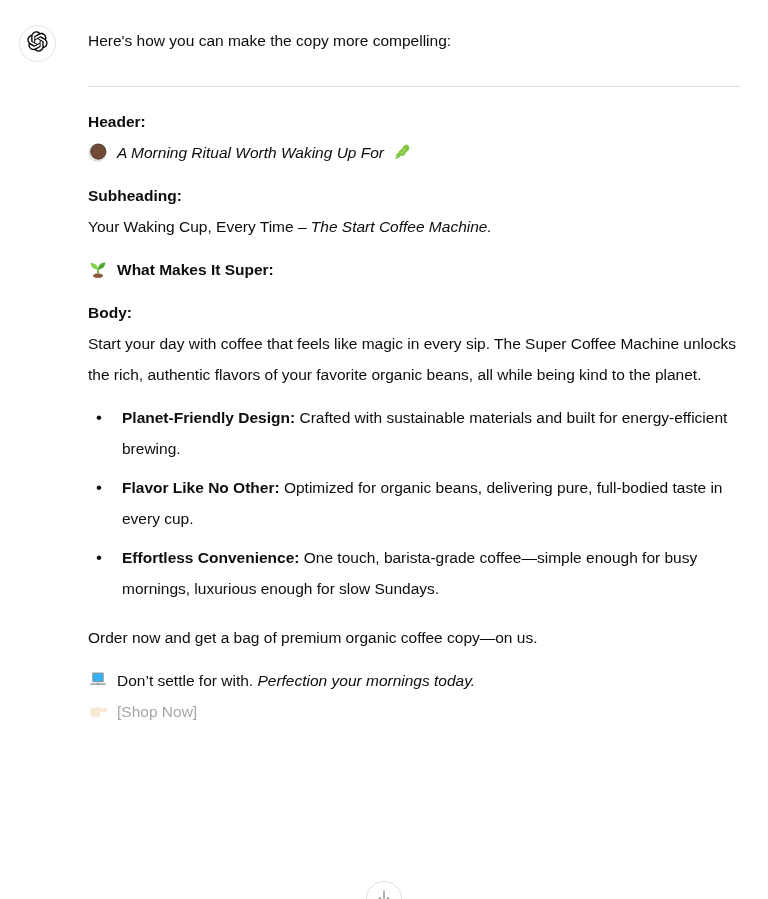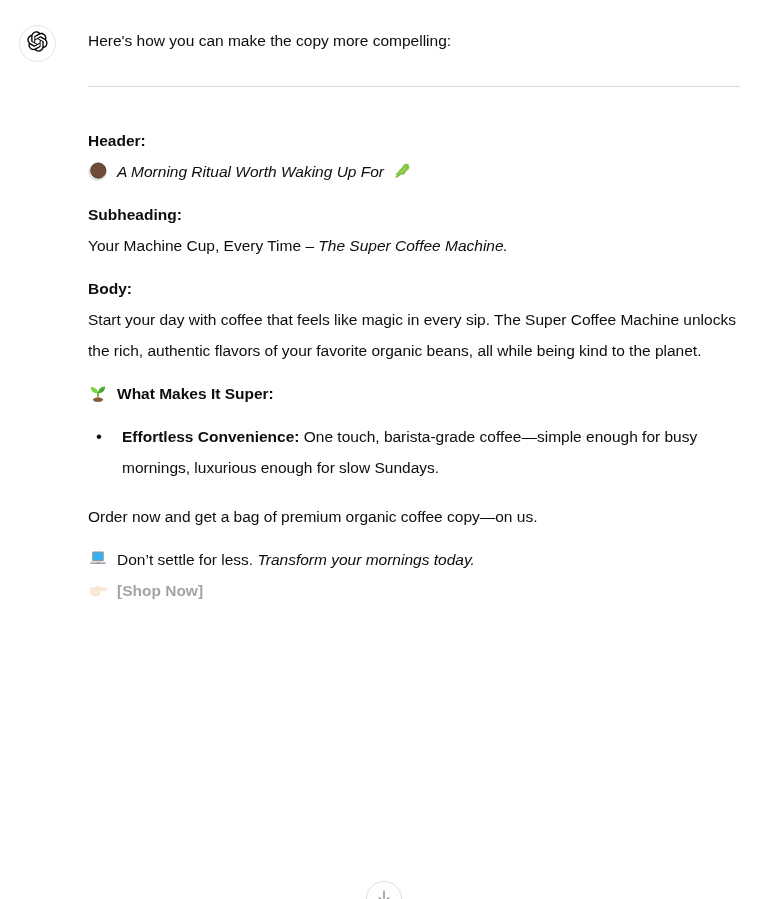--- a/index.html
+++ b/index.html
@@ -14,39 +14,39 @@
   }
   .avatar svg { width: 21px; height: 21px; }
 
   .content { width: 652px; font-size: 15.5px; }
 
   .intro { line-height: 26px; }
 
   .divider { height: 1px; background: #d9d9d9; margin-top: 32px; border: 0; }
 
   .block { margin-top: 5px; margin-bottom: 12px; line-height: 31px; }
-  .block.first { margin-top: 38px; }
+  .block.first { margin-top: 19px; }
   .bold { font-weight: 700; }
   .it { font-style: italic; }
 
   ul.features { list-style: none; margin: 10px 0 18px 0; }
   ul.features li { position: relative; padding-left: 34px; line-height: 31px; margin-bottom: 8px; }
   ul.features li::before {
     content: "•"; position: absolute; left: 8px; top: 0;
     font-size: 17px; line-height: 31px; color: #0d0d0d;
   }
 
   .emoji {
     display: inline-block; width: 20px; height: 20px;
     vertical-align: -4px; margin-right: 9px;
   }
   .emoji svg { width: 100%; height: 100%; display: block; }
   .emoji.after { margin-right: 0; margin-left: 8px; }
 
-  .faded { opacity: 0.38; font-weight: bold; }
+  .faded { opacity: 0.38; }
 
   .scroll-btn {
     position: absolute; left: calc(50% - 18px); top: 881px;
     width: 36px; height: 36px; border-radius: 50%;
     background: #ffffff; border: 1px solid #e0e0e0;
     display: flex; align-items: center; justify-content: center;
     box-shadow: 0 1px 3px rgba(0,0,0,0.04); cursor: pointer;
   }
   .scroll-btn svg { width: 18px; height: 18px; }
 </style>
@@ -83,55 +83,57 @@
                 <ellipse cx="9.5" cy="9" rx="3.4" ry="1.5" transform="rotate(-35 9.5 9)"></ellipse>
                 <ellipse cx="12" cy="11.5" rx="2.8" ry="1.3" transform="rotate(-50 12 11.5)"></ellipse>
                 <ellipse cx="6.5" cy="12.5" rx="3.2" ry="1.5" transform="rotate(-30 6.5 12.5)"></ellipse>
               </g>
             </svg></span>
       </div>
     </div>
 
     <div class="block">
       <div class="bold">Subheading:</div>
-      <div><span>Your Machine Cup, Every Time – </span><span class="it">The Super Coffee Machine.</span></div>
-    </div>
-
-    <div class="block">
-      <div class="bold">Body:</div>
-      <div>Start your day with coffee that feels like magic in every sip. The Super Coffee Machine unlocks the rich, authentic flavors of your favorite organic beans, all while being kind to the planet.</div>
+      <div><span>Your Waking Cup, Every Time – </span><span class="it">The Start Coffee Machine.</span></div>
     </div>
 
     <div class="block">
       <span class="emoji"><svg viewBox="0 0 20 20">
             <path d="M10 10.2 C10 6.2 13 3.4 17.2 3.4 C17.2 7.6 14.2 10.4 10 10.2 Z" fill="#4ea832"></path>
             <path d="M10 10.2 C10 6.6 7 4 2.8 4 C2.8 8.2 5.8 10.8 10 10.2 Z" fill="#7ed348"></path>
             <rect x="9.2" y="9.4" width="1.6" height="4.6" fill="#5da832"></rect>
             <path d="M4.8 16.2 q5.2 -3.8 10.4 0 q-0.9 2.6 -5.2 2.6 q-4.3 0 -5.2 -2.6 Z" fill="#8a5a3b"></path>
             <path d="M5.6 17.6 q4.4 1.8 8.8 0 q-1.2 1.2 -4.4 1.2 q-3.2 0 -4.4 -1.2 Z" fill="#6e452c"></path>
           </svg></span><span class="bold">What Makes It Super:</span>
     </div>
 
+    <div class="block">
+      <div class="bold">Body:</div>
+      <div>Start your day with coffee that feels like magic in every sip. The Super Coffee Machine unlocks the rich, authentic flavors of your favorite organic beans, all while being kind to the planet.</div>
+    </div>
+
     <ul class="features">
+      <li><span class="bold">Planet-Friendly Design:</span><span> Crafted with sustainable materials and built for energy-efficient brewing.</span></li>
+      <li><span class="bold">Flavor Like No Other:</span><span> Optimized for organic beans, delivering pure, full-bodied taste in every cup.</span></li>
       <li><span class="bold">Effortless Convenience:</span><span> One touch, barista-grade coffee—simple enough for busy mornings, luxurious enough for slow Sundays.</span></li>
     </ul>
 
     <div class="block">
       <div>Order now and get a bag of premium organic coffee copy—on us.</div>
     </div>
 
     <div class="block">
       <div>
         <span class="emoji"><svg viewBox="0 0 20 20">
               <rect x="4.2" y="2.6" width="11.6" height="9.4" rx="0.9" fill="#8d959c"></rect>
               <rect x="5.2" y="3.6" width="9.6" height="7.4" fill="#33b1f2"></rect>
               <rect x="2.4" y="12.4" width="15.2" height="2.4" rx="0.9" fill="#c7ccd1"></rect>
               <rect x="2.4" y="14" width="15.2" height="0.9" rx="0.45" fill="#9aa1a8"></rect>
               <rect x="8.4" y="12.9" width="3.2" height="1" rx="0.5" fill="#9aa1a8"></rect>
-            </svg></span><span>Don’t settle for less. </span><span class="it">Transform your mornings today.</span>
+            </svg></span><span>Don’t settle for with. </span><span class="it">Perfection your mornings today.</span>
       </div>
       <div class="faded">
         <span class="emoji"><svg viewBox="0 0 20 20">
               <path d="M2.5 9.2 C2.5 8.3 3.2 7.8 4.2 7.8 L7.5 7.8 C7.8 6.7 8.8 6 10 6.2 C10.8 6.35 11.4 7 11.5 7.8 L17.6 7.8 C18.4 7.8 19 8.4 19 9.2 C19 10 18.4 10.6 17.6 10.6 L11.8 10.6 L11.8 13 C11.8 14.6 10.6 15.8 9 15.8 L6.2 15.8 C4.1 15.8 2.5 14.2 2.5 12.1 Z" fill="#eec690" stroke="#d9a964" stroke-width="0.6"></path>
             </svg></span><span>[Shop Now]</span>
       </div>
     </div>
 
   </div>
 </div>

